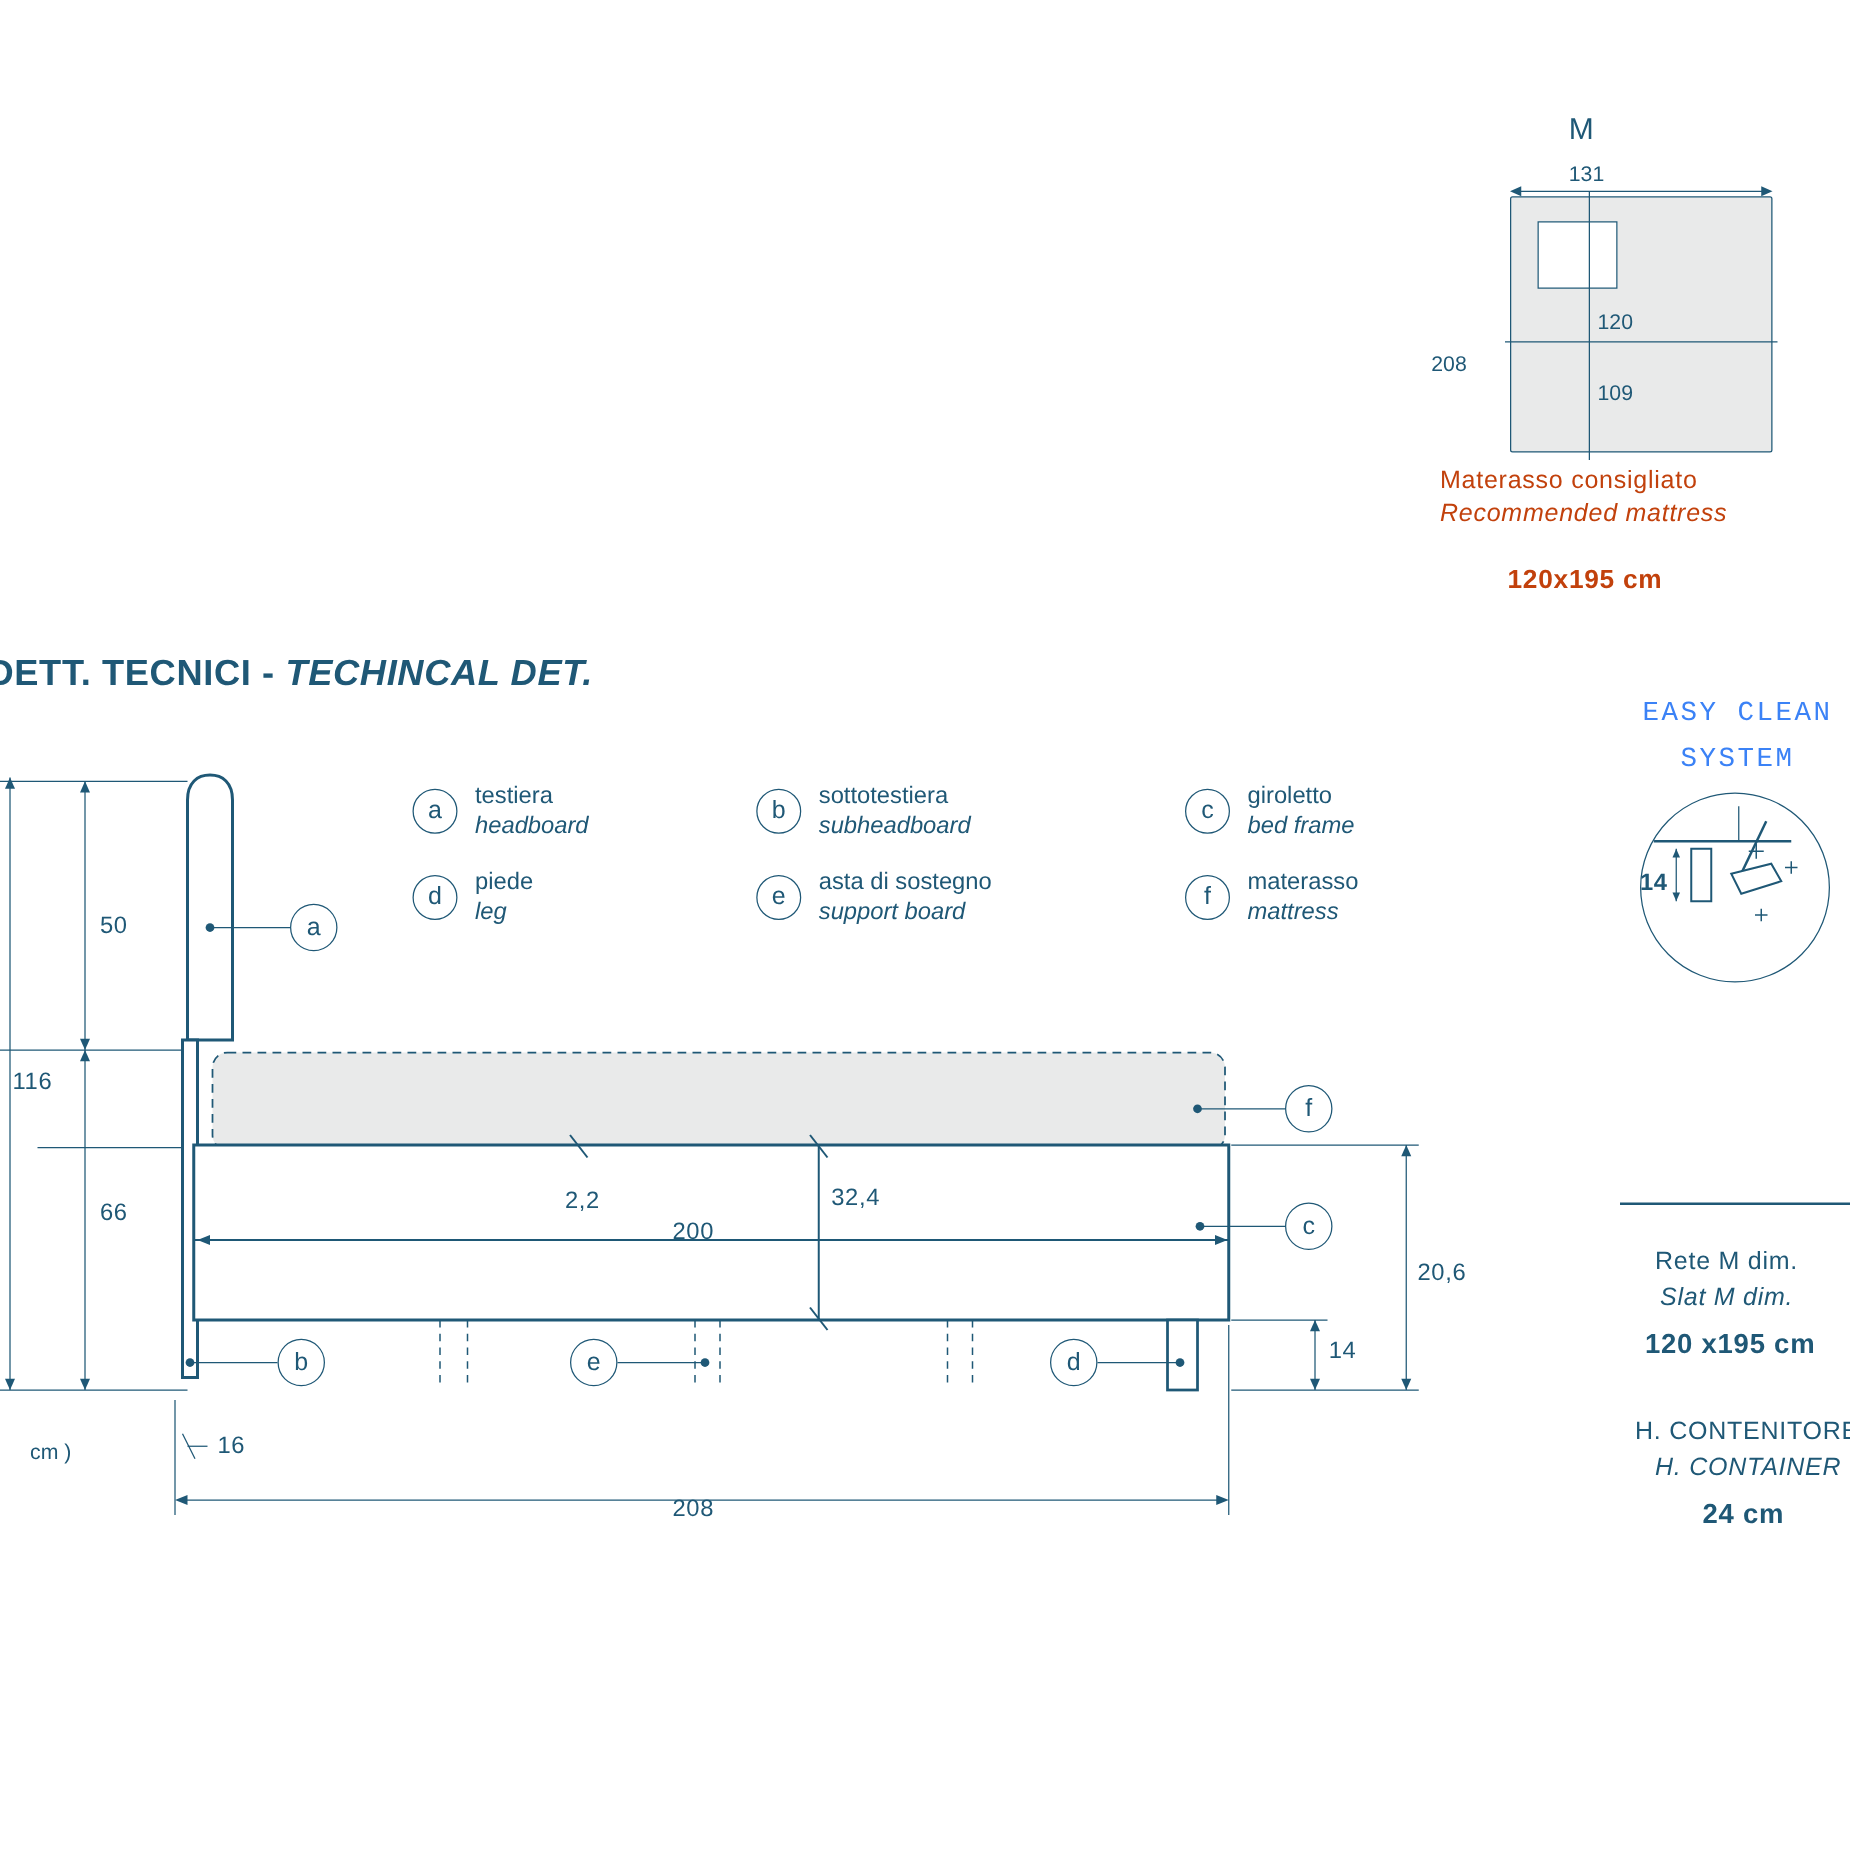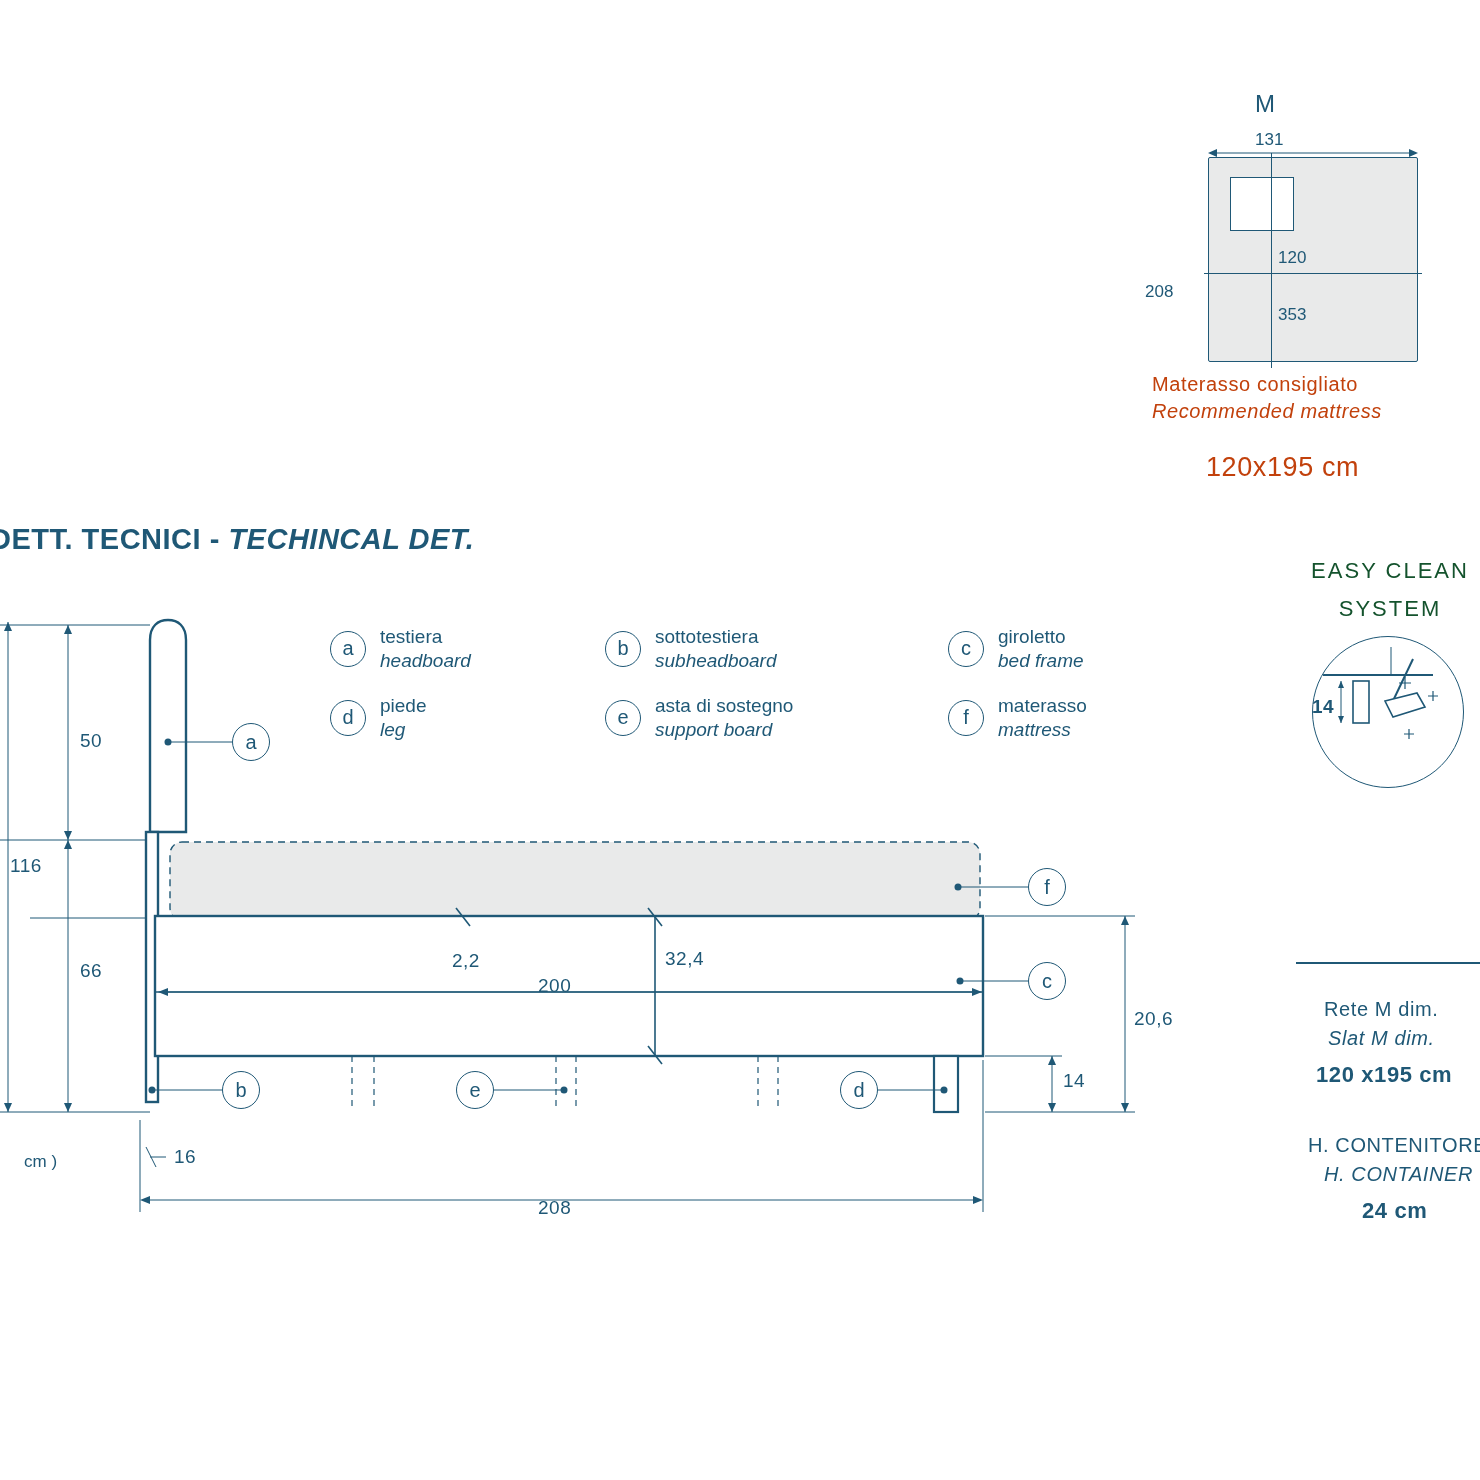--- a/index.html
+++ b/index.html
@@ -57,21 +57,21 @@
     letter-spacing: 1px;
     color: #1f5876;
   }
   .caption {
     font-size: 20px;
     letter-spacing: 0.6px;
     color: #c2410c;
     white-space: nowrap;
   }
   .caption.it { font-style: italic; }
-  .caption.bold { font-weight: normal; font-size: 27px; }
+  .caption.bold { font-weight: bold; font-size: 21px; }
 
   
   .legend-item {
     display: flex;
     align-items: center;
     gap: 14px;
   }
   .bubble {
     width: 36px;
     height: 36px;
@@ -105,23 +105,24 @@
 
   
   .hline { background: #1f5876; height: 1px; }
   .vline { background: #1f5876; width: 1px; }
   .hline-thin { background: #4e7f99; height: 1px; }
 
   
   .ec-title {
     font-size: 22px;
     letter-spacing: 2px;
-    color: #14532d;
+    color: #3b82f6;
     text-align: center;
     white-space: nowrap;
+    font-family: Liberation Mono, monospace;
   }
   .ec-circle {
     width: 152px; height: 152px;
     border-radius: 50%;
     border: 1.5px solid #1f5876;
     box-sizing: border-box;
     position: relative;
     overflow: hidden;
     background: #fff;
   }
@@ -153,21 +154,21 @@
 
   <div class="abs mattress-box" style="left:78px; top:72px; width:210px; height:205px;"></div>
 
   <div class="abs mattress-corner" style="left:100px; top:92px; width:64px; height:54px;"></div>
 
   <div class="abs vline" style="left:141px; top:68px; height:215px;"></div>
 
   <div class="abs hline" style="left:74px; top:188px; width:218px;"></div>
 
   <div class="abs dim-small" style="left:148px; top:163px;">120</div>
-  <div class="abs dim-small" style="left:148px; top:220px;">353</div>
+  <div class="abs dim-small" style="left:148px; top:220px;">109</div>
   <div class="abs dim-small" style="left:15px; top:197px;">208</div>
 
   <div class="abs caption" style="left:22px; top:288px;">Materasso consigliato</div>
   <div class="abs caption it" style="left:22px; top:315px;">Recommended mattress</div>
 
 </div>
 <div class="abs caption bold" style="left:1206px; top:452px;">120x195 cm</div>
 
 <div class="abs section-title" style="left:-10px; top:523px;">
   <span>DETT. TECNICI - </span><span class="it">TECHINCAL DET.</span>

